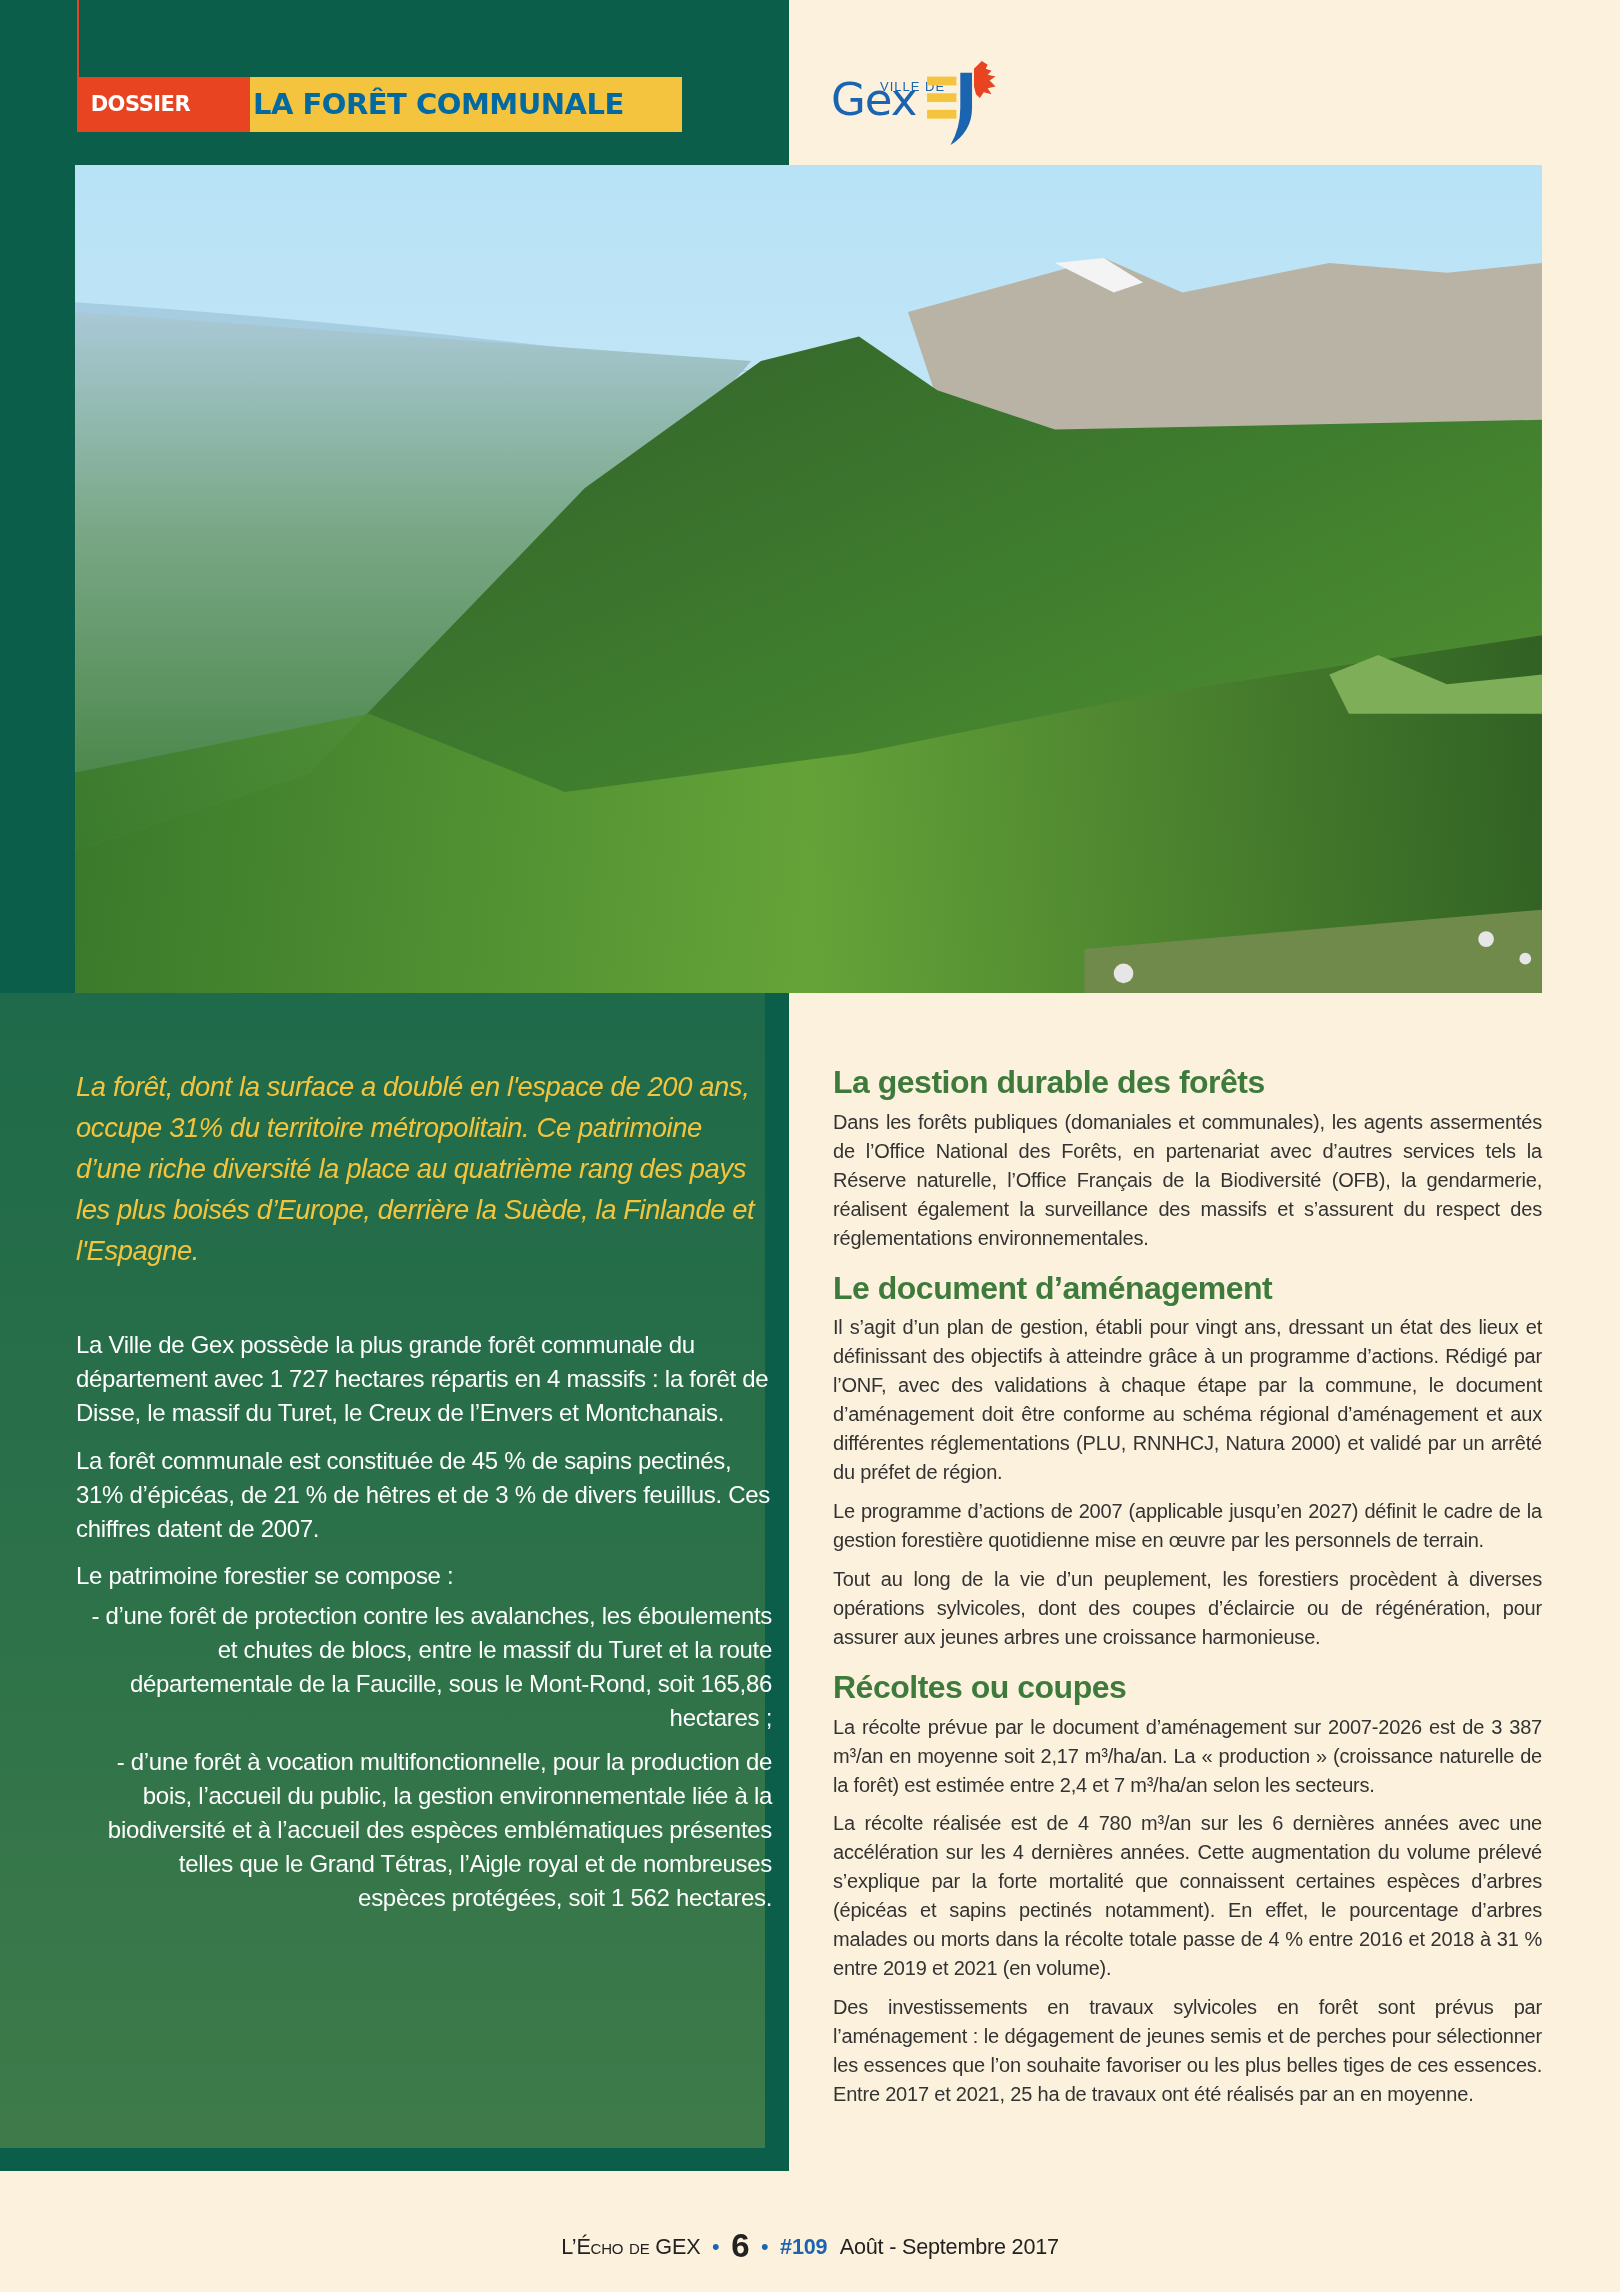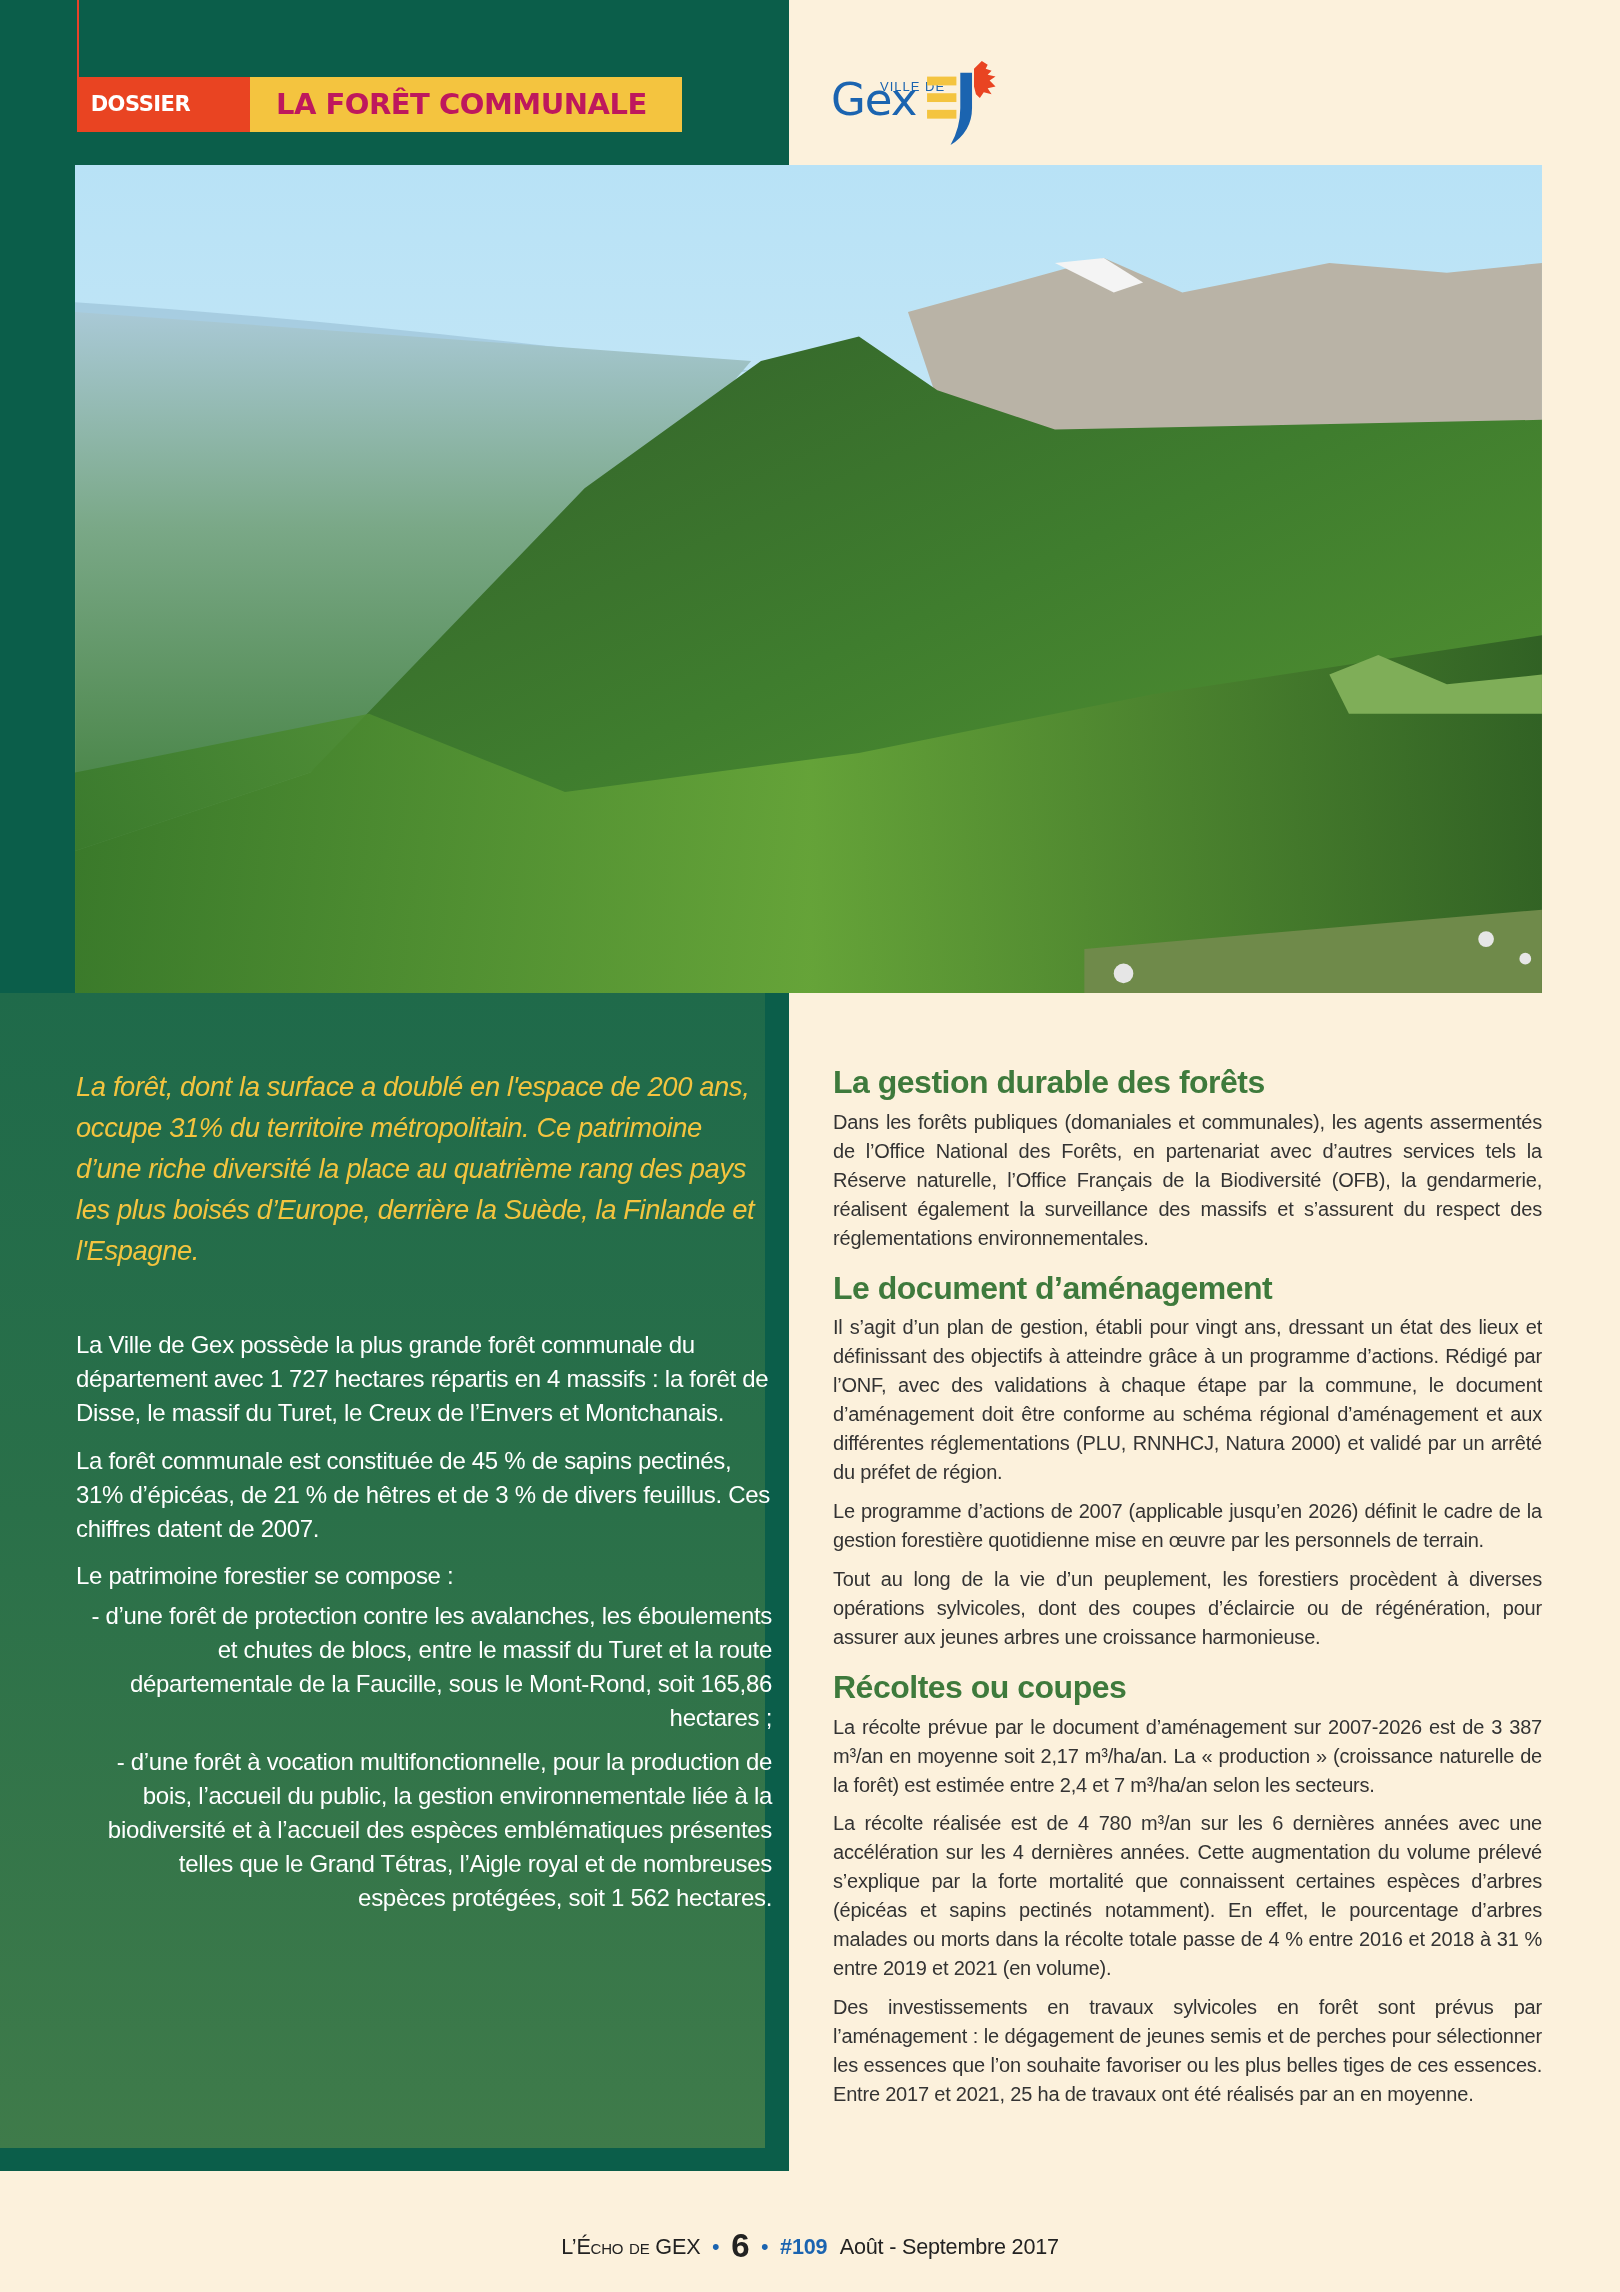--- a/index.html
+++ b/index.html
@@ -27,23 +27,23 @@
   .badge {
     position: absolute; left: 77px; top: 77px; height: 55px; display: flex;
   }
   .badge-red {
     background: #e94422; color: #ffffff; font-weight: bold;
     font-family: "DejaVu Sans", sans-serif;
     font-size: 21px; line-height: 55px; padding: 0 7.8px 0 13.7px;
     width: 173px; letter-spacing: -0.5px;
   }
   .badge-yellow {
-    background: #f4c43f; color: #be185d; font-weight: bold;
+    background: #f4c43f; color: #0369a1; font-weight: bold;
     font-family: "DejaVu Sans", sans-serif;
-    font-size: 29px; line-height: 55px; padding: 0 26px;
+    font-size: 29px; line-height: 55px; padding: 0 3px;
     width: 432px; letter-spacing: -0.5px; white-space: nowrap;
   }
   
   .logo {
     position: absolute; left: 831px; top: 59px; width: 186px; height: 88px;
   }
   .logo-villede {
     position: absolute; left: 49px; top: 19.6px; font-size: 13px; color: #1b64b0;
     letter-spacing: 1px;
   }
@@ -165,21 +165,21 @@
 </div>
 
 <div class="right-col">
   <div class="sec">
     <h2>La gestion durable des forêts</h2>
     <p>Dans les forêts publiques (domaniales et communales), les agents assermentés de l’Office National des Forêts, en partenariat avec d’autres services tels la Réserve naturelle, l’Office Français de la Biodiversité (OFB), la gendarmerie, réalisent également la surveillance des massifs et s’assurent du respect des réglementations environnementales.</p>
   </div>
   <div class="sec">
     <h2>Le document d’aménagement</h2>
     <p>Il s’agit d’un plan de gestion, établi pour vingt ans, dressant un état des lieux et définissant des objectifs à atteindre grâce à un programme d’actions. Rédigé par l’ONF, avec des validations à chaque étape par la commune, le document d’aménagement doit être conforme au schéma régional d’aménagement et aux différentes réglementations (PLU, RNNHCJ, Natura 2000) et validé par un arrêté du préfet de région.</p>
-    <p>Le programme d’actions de 2007 (applicable jusqu’en 2026) définit le cadre de la gestion forestière quotidienne mise en œuvre par les personnels de terrain.</p>
+    <p>Le programme d’actions de 2007 (applicable jusqu’en 2027) définit le cadre de la gestion forestière quotidienne mise en œuvre par les personnels de terrain.</p>
     <p>Tout au long de la vie d’un peuplement, les forestiers procèdent à diverses opérations sylvicoles, dont des coupes d’éclaircie ou de régénération, pour assurer aux jeunes arbres une croissance harmonieuse.</p>
   </div>
   <div class="sec">
     <h2>Récoltes ou coupes</h2>
     <p>La récolte prévue par le document d’aménagement sur 2007-2026 est de 3 387 m³/an en moyenne soit 2,17 m³/ha/an. La « production » (croissance naturelle de la forêt) est estimée entre 2,4 et 7 m³/ha/an selon les secteurs.</p>
     <p>La récolte réalisée est de 4 780 m³/an sur les 6 dernières années avec une accélération sur les 4 dernières années. Cette augmentation du volume prélevé s’explique par la forte mortalité que connaissent certaines espèces d’arbres (épicéas et sapins pectinés notamment). En effet, le pourcentage d’arbres malades ou morts dans la récolte totale passe de 4 % entre 2016 et 2018 à 31 % entre 2019 et 2021 (en volume).</p>
     <p>Des investissements en travaux sylvicoles en forêt sont prévus par l’aménagement : le dégagement de jeunes semis et de perches pour sélectionner les essences que l’on souhaite favoriser ou les plus belles tiges de ces essences. Entre 2017 et 2021, 25 ha de travaux ont été réalisés par an en moyenne.</p>
   </div>
 </div>
 

